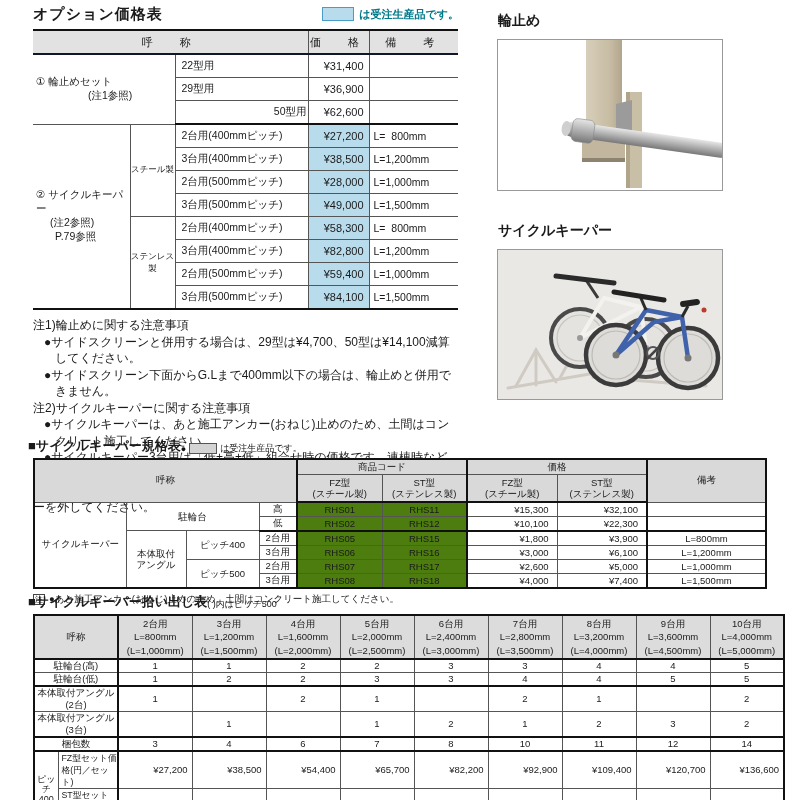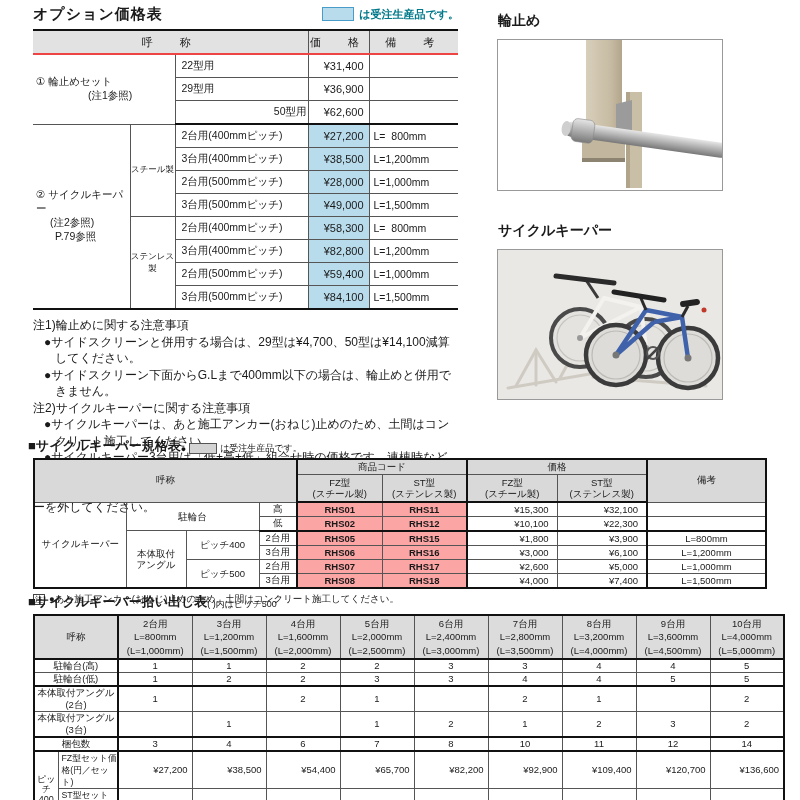--- a/index.html
+++ b/index.html
@@ -12,21 +12,21 @@
   .page-title{font-size:15px;font-weight:bold;margin:0;letter-spacing:1px;}
   .legend1{display:flex;align-items:center;gap:5px;font-size:11px;font-weight:bold;color:#00798a;}
   .swatch-blue{width:30px;height:12px;background:#b9dcec;border:1px solid #4a9cc8;display:inline-block;}
 
   table{border-collapse:collapse;table-layout:fixed;}
   .t1{width:425px;margin-top:3px;border-top:2px solid #111;border-bottom:2px solid #111;}
   .t1 th,.t1 td{border:1px solid #555;overflow:hidden;}
   .t1 tr>*:first-child{border-left:none;}
   .t1 tr>*:last-child{border-right:none;}
   .t1 tr.hdr th{height:20px;background:#e2e2e2;font-weight:normal;font-size:11px;
-                letter-spacing:8px;border-bottom:2px solid #ef4444;}
+                letter-spacing:8px;border-bottom:2px solid #0f172a;}
   .t1 td{height:20px;font-size:10.5px;}
   .t1 .grp{text-align:left;padding:0 3px;font-size:10.5px;vertical-align:middle;background:#fff;}
   .t1 .grp .l2{padding-left:52px;}
   .t1 .grp .g2l2{padding-left:14px;}
   .t1 .grp .g2l3{padding-left:19px;}
   .t1 .mat{text-align:center;font-size:8.5px;padding:0;}
   .t1 .item{text-align:left;padding-left:6px;}
   .t1 .price{text-align:right;padding-right:5px;font-size:11px;}
   .t1 .blue{background:#b9dcec;}
   .t1 .notecell{text-align:left;padding-left:4px;white-space:pre;}
@@ -51,21 +51,21 @@
   .legend2{display:flex;align-items:center;gap:3px;font-size:9px;color:#111;}
   .swatch-gray{width:26px;height:9px;background:#d4d4d4;border:1px solid #555;display:inline-block;}
   .t2{width:732px;margin-left:5px;margin-top:3px;border:2px solid #111;}
   .t2 th,.t2 td{border:1px solid #555;font-size:9.5px;text-align:center;padding:0;overflow:hidden;}
   .t2 tr.h1 th{height:14px;background:#d9d9d9;font-weight:normal;}
   .t2 tr.h2 th{height:26px;background:#d9d9d9;font-weight:normal;white-space:pre-line;
                line-height:11px;border-bottom:2px solid #111;}
   .t2 td{height:12px;}
   .t2 .grpname{font-size:9.5px;}
   .t2 .cat{white-space:pre-line;line-height:11px;}
-  .t2 .code{background:#fca5a5;font-weight:bold;}
+  .t2 .code{background:#4d7c0f;font-weight:normal;}
   .t2 .pr{text-align:right;padding-right:8px;}
   .t2 .thickL{border-left:2px solid #111;}
   .t2 tr.gsep td{border-bottom:2px solid #111;}
   .sec2-note{margin:4px 0 0 5px;font-size:9.5px;display:flex;align-items:center;gap:4px;}
   .chu{border:1px solid #444;font-size:8px;line-height:9px;padding:0 1px;}
 
   
   .sec3{position:absolute;left:28px;top:593px;width:757px;}
   .legend3{font-size:9px;color:#111;}
   .t3{width:750px;margin-left:5px;margin-top:3px;border:2px solid #111;}

